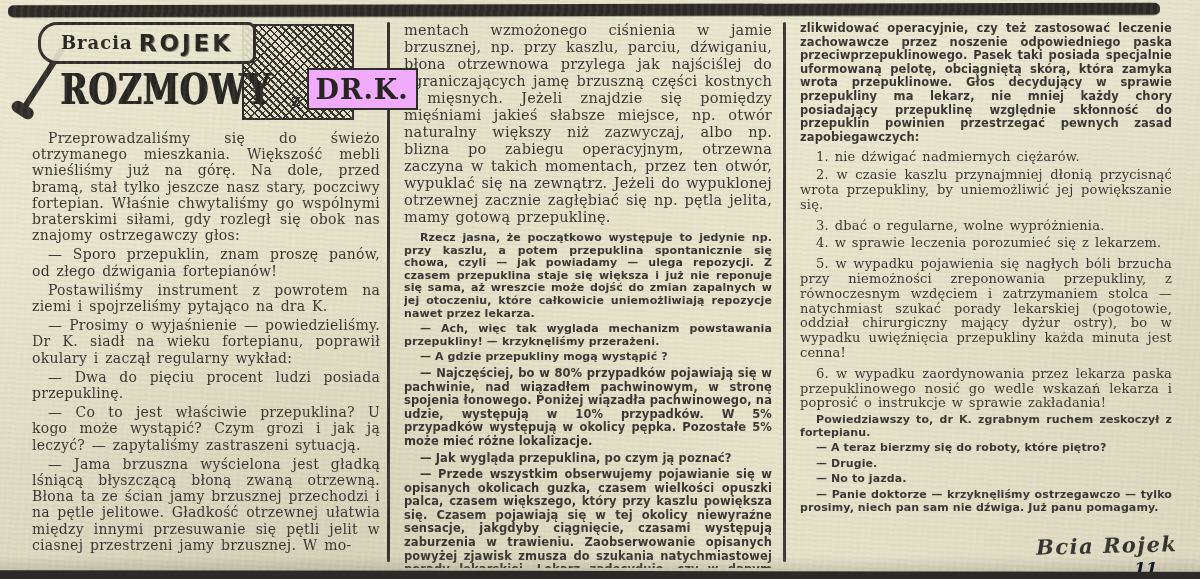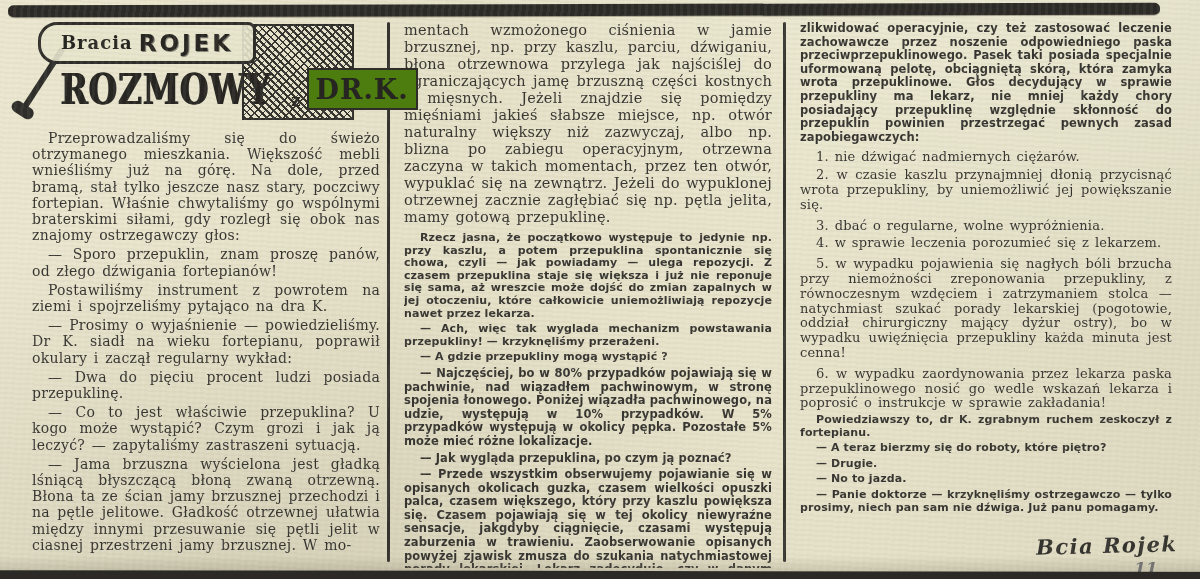--- a/index.html
+++ b/index.html
@@ -44,28 +44,28 @@
     background:repeating-linear-gradient(45deg,#33322d 0 2px,transparent 2px 5px),
                repeating-linear-gradient(-45deg,#33322d 0 1px,transparent 1px 6px);}
   .m-pill{position:absolute;left:12px;top:2px;width:212px;height:36px;border:3px solid #2e2d29;
     border-radius:19px 8px 8px 19px;display:flex;align-items:center;justify-content:center;gap:6px;
     background:rgba(232,228,205,.9);}
   .m-bracia{font:bold 18px/1 "DejaVu Serif",serif;letter-spacing:1px;color:#262521;}
   .m-rojek{font:bold 23px/1 "DejaVu Sans",sans-serif;letter-spacing:3px;color:#262521;text-shadow:1px 1px 0 rgba(38,37,33,.5);}
   .m-row2{position:absolute;left:34px;top:40px;height:58px;display:flex;align-items:center;}
   .m-rozmowy{font:bold 40px/1 "DejaVu Serif",serif;letter-spacing:1px;color:#262521;transform:scaleX(.82) scaleY(1.08);transform-origin:left center;text-shadow:1.5px 0 0 #262521;}
   .m-z{font:bold 17px/1 "DejaVu Serif",serif;margin-left:-26px;margin-top:22px;color:#262521;}
-  .m-drk{font:bold 27px/1 "DejaVu Serif",serif;color:#262521;background:#4d7c0f;border:2px solid #2e2d29;
+  .m-drk{font:bold 27px/1 "DejaVu Serif",serif;color:#262521;background:#f0abfc;border:2px solid #2e2d29;
     padding:6px 7px 5px;margin-left:6px;letter-spacing:1px;position:relative;z-index:2;}
   .m-mallet{position:absolute;left:34px;top:28px;width:6px;height:74px;background:#2e2d29;transform:rotate(33deg);transform-origin:top center;border-radius:3px;}
   .m-mallet::after{content:"";position:absolute;left:-9px;bottom:-6px;width:24px;height:12px;background:#2e2d29;border-radius:6px;}
 
   .signature{position:absolute;left:1036px;top:535px;font:bold italic 21px/1 "DejaVu Serif",serif;
     letter-spacing:1.5px;color:#33322d;transform:rotate(-1.5deg);}
-  .page-number{position:absolute;left:1134px;top:560px;font:bold italic 17px/1 "DejaVu Serif",serif;color:#737373;z-index:1;}
+  .page-number{position:absolute;left:1134px;top:560px;font:bold italic 17px/1 "DejaVu Serif",serif;color:#0f172a;z-index:1;}
 </style>
 </head>
 <body>
 
 <div class="bar-top"></div>
 
 <div class="masthead">
   <div class="m-hatch"></div>
   <div class="m-mallet"></div>
   <div class="m-pill">

